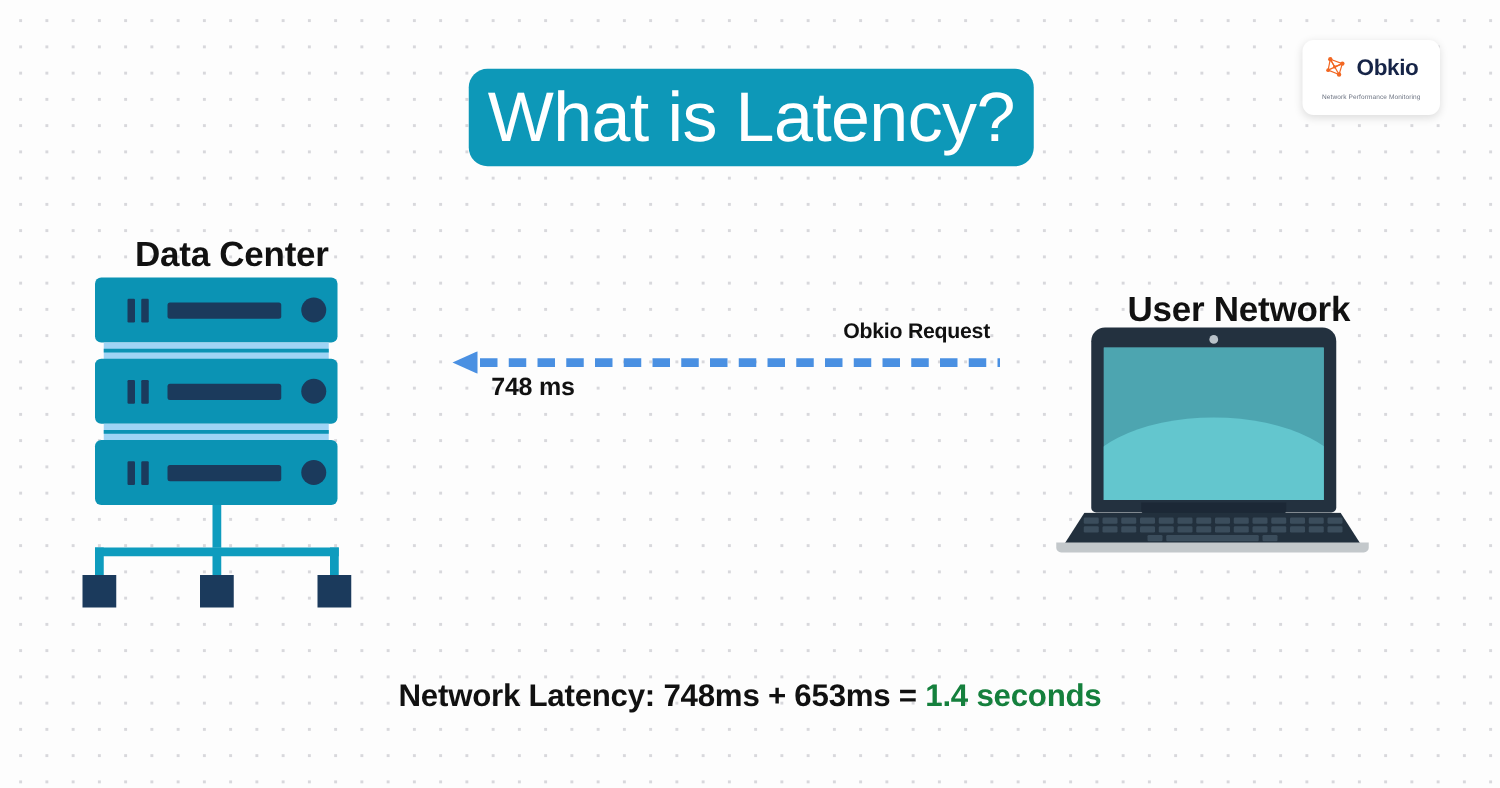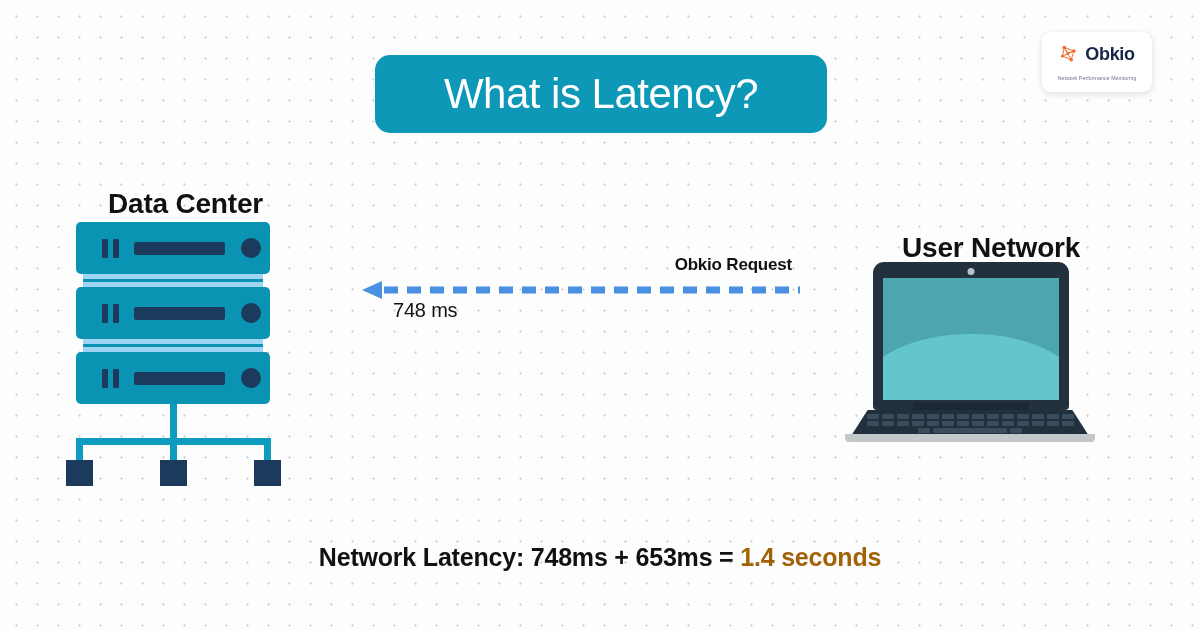--- a/index.html
+++ b/index.html
@@ -35,21 +35,21 @@
     width: 452px;
     height: 78px;
     background: #0d98b8;
     border-radius: 15px;
     display: flex;
     align-items: center;
     justify-content: center;
   }
   .title-text {
     color: #ffffff;
-    font-size: 42px;
+    font-size: 56px;
     font-weight: 400;
     letter-spacing: -0.5px;
     line-height: 1;
     white-space: nowrap;
   }
 
   
   .logo-card {
     position: absolute;
     right: 48px;
@@ -299,21 +299,21 @@
     position: absolute;
     font-size: 17px;
     font-weight: 700;
     color: #111111;
     white-space: nowrap;
     letter-spacing: -0.2px;
   }
   .flow-value {
     position: absolute;
     font-size: 20px;
-    font-weight: 400;
+    font-weight: 700;
     color: #111111;
     white-space: nowrap;
     letter-spacing: -0.2px;
   }
   .arrow-svg { position: absolute; display: block; }
 
   .flow.request { left: 360px; top: 255px; width: 440px; height: 70px; }
   .flow.request .flow-label { right: 8px; top: 0; }
   .flow.request .arrow-svg { left: 0; top: 26px; }
   .flow.request .flow-value { left: 33px; top: 44px; }
@@ -329,21 +329,21 @@
     left: 0;
     top: 543px;
     width: 1200px;
     text-align: center;
     font-size: 25px;
     font-weight: 700;
     color: #111111;
     letter-spacing: -0.2px;
     white-space: nowrap;
   }
-  .summary .accent { color: #a16207; }
+  .summary .accent { color: #15803d; }
 </style>
 </head>
 <body>
 
 <div class="stage">
 
   <div class="title-bar">
     <div class="title-text">What is Latency?</div>
   </div>
 

